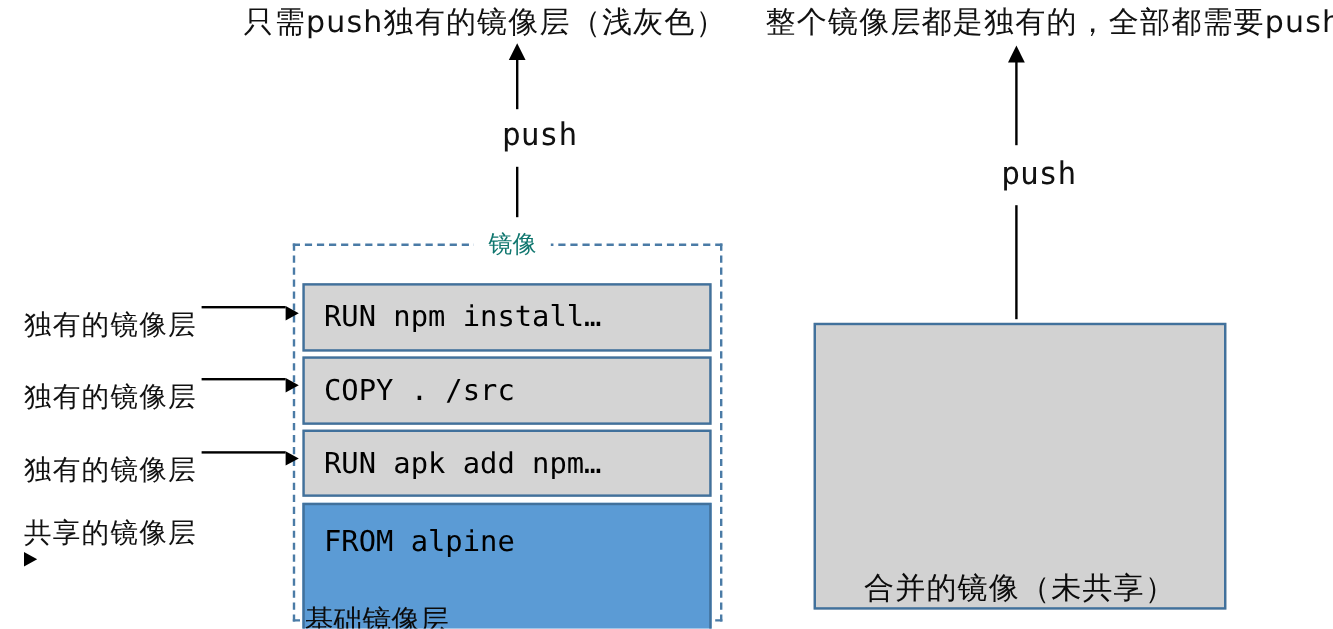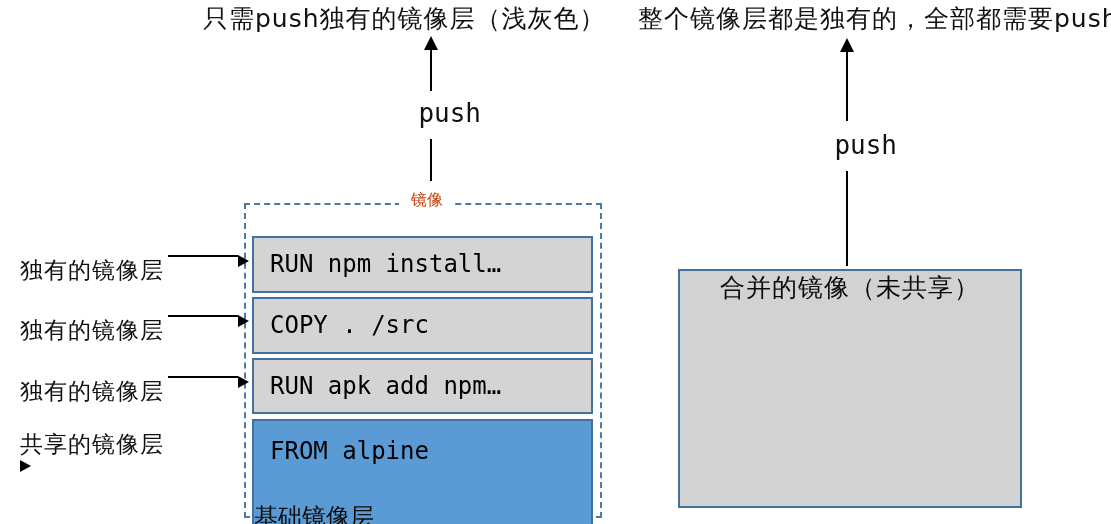--- a/index.html
+++ b/index.html
@@ -19,21 +19,21 @@
   .ah-up{position:absolute;width:0;height:0;
          border-left:7px solid transparent;border-right:7px solid transparent;
          border-bottom:14px solid var(--arrow);}
   .push{position:absolute;width:100px;text-align:right;
         font-family:"DejaVu Sans Mono","Liberation Mono",monospace;
         font-size:26px;color:#111;}
 
   .dashed-box{position:absolute;left:224px;top:203px;width:354px;height:311px;
               border:2px dashed var(--dashed-border);background:transparent;}
   .legend{position:absolute;left:332px;top:190px;width:150px;text-align:center;
-          font-size:16px;color:#c2410c;z-index:3;}
+          font-size:20px;color:#0f766e;z-index:3;}
   .legend span{background:#fff;padding:0 12px;}
 
   .layer{position:absolute;left:232px;width:341px;
          background:var(--layer-fill);border:2px solid var(--layer-border);
          box-sizing:border-box;z-index:2;}
   .layer .code{font-family:"DejaVu Sans Mono","Liberation Mono",monospace;
                font-size:24px;color:#000000;padding-left:16px;white-space:nowrap;}
   .layer-1{top:236px;height:57px;}
   .layer-2{top:297px;height:57px;}
   .layer-3{top:358px;height:56px;}
@@ -47,21 +47,21 @@
               display:flex;align-items:flex-start;}
   .side-label .txt{font-size:23px;color:#111;white-space:nowrap;letter-spacing:1px;}
   .side-label .hline{flex:1;height:2px;background:var(--arrow);margin-left:4px;}
   .side-label .ah-right{width:0;height:0;border-top:6px solid transparent;
                         border-bottom:6px solid transparent;
                         border-left:11px solid var(--arrow);}
   .sl-1{top:255px;} .sl-2{top:315px;} .sl-3{top:376px;} .sl-4{top:429px;flex-direction:column;}
 
   .merged-box{position:absolute;left:658px;top:269px;width:344px;height:239px;
               background:var(--merged-fill);border:2px solid var(--merged-border);
-              box-sizing:border-box;display:flex;align-items:flex-start;justify-content:center;}
+              box-sizing:border-box;display:flex;align-items:flex-end;justify-content:center;}
   .merged-box .txt{font-size:25px;color:#0b0b0b;letter-spacing:1px;}
 </style>
 </head>
 <body style="--layer-fill: #d4d4d4; --layer-border: #41719c; --shared-fill: #5b9bd5; --dashed-border: #4a7ba6; --merged-fill: #d2d2d2; --merged-border: #41719c; --arrow: #000000;">
 
 <div class="stage">
 
   <div class="title title-left">只需push独有的镜像层（浅灰色）</div>
   <div class="title title-right">整个镜像层都是独有的，全部都需要push</div>
 

